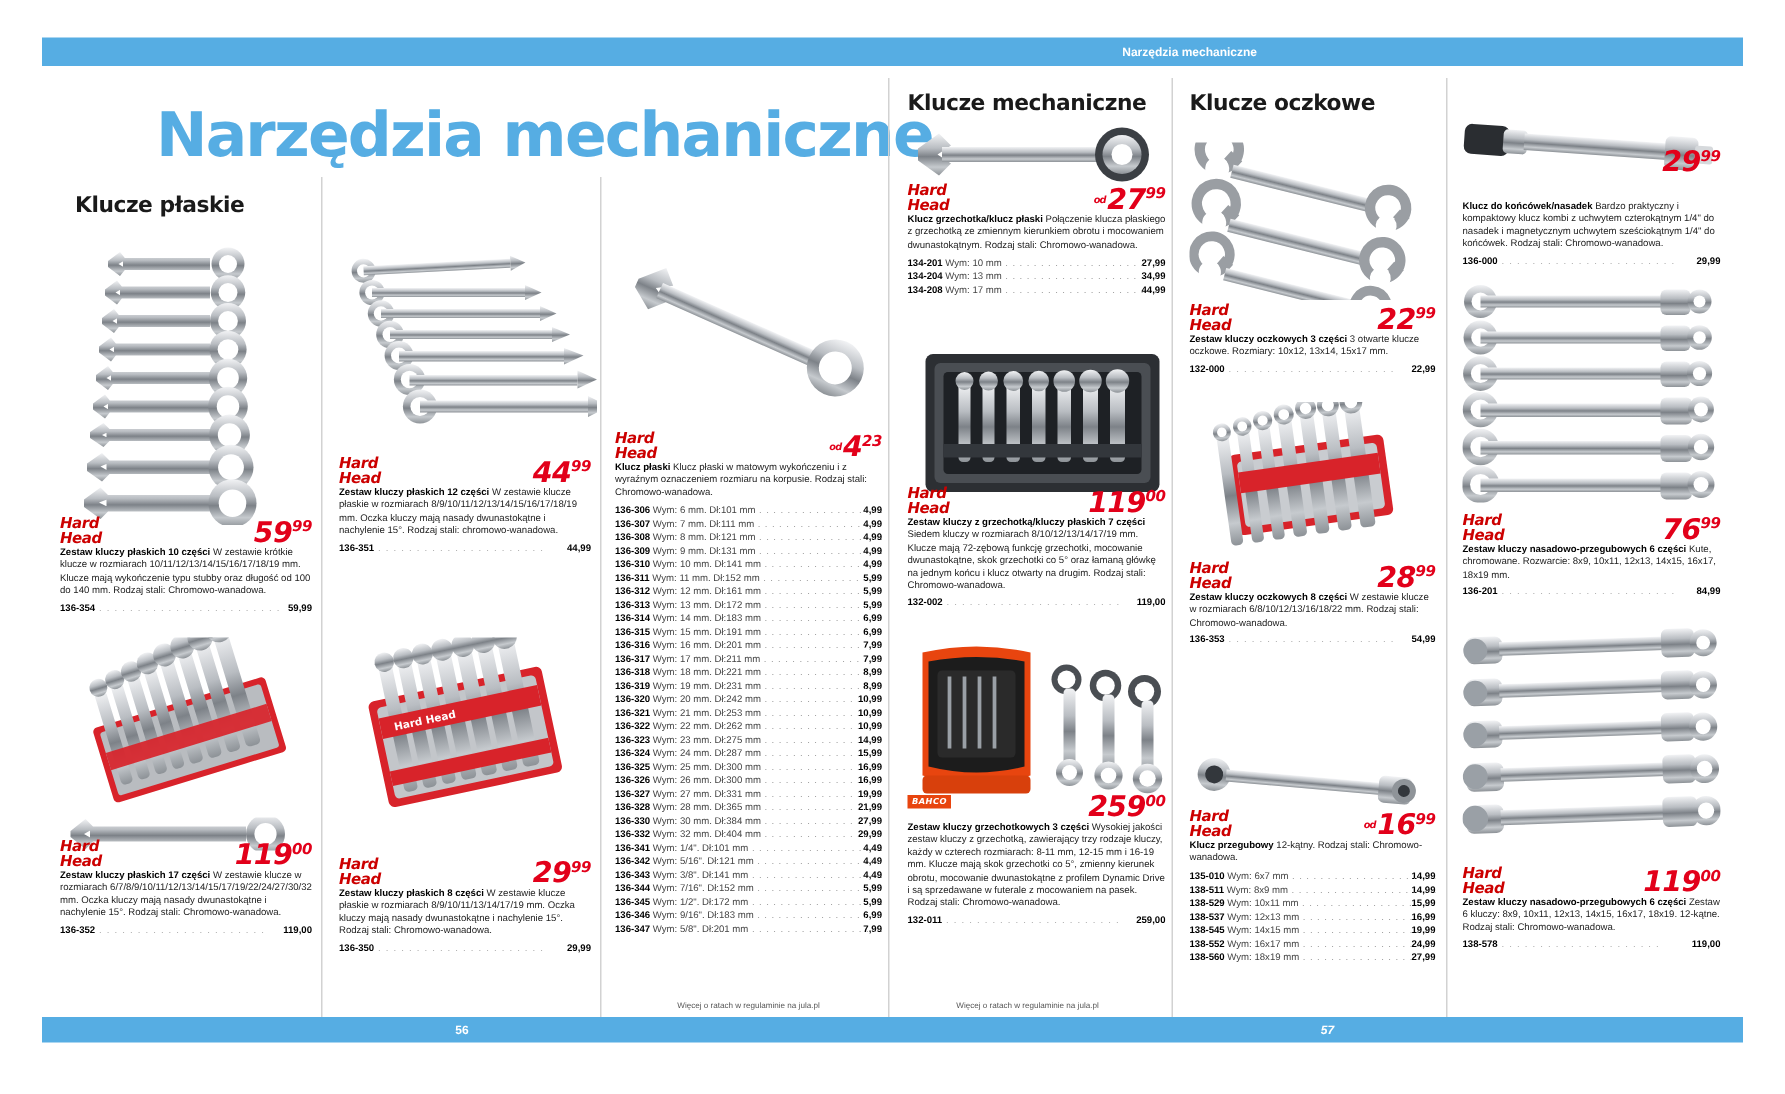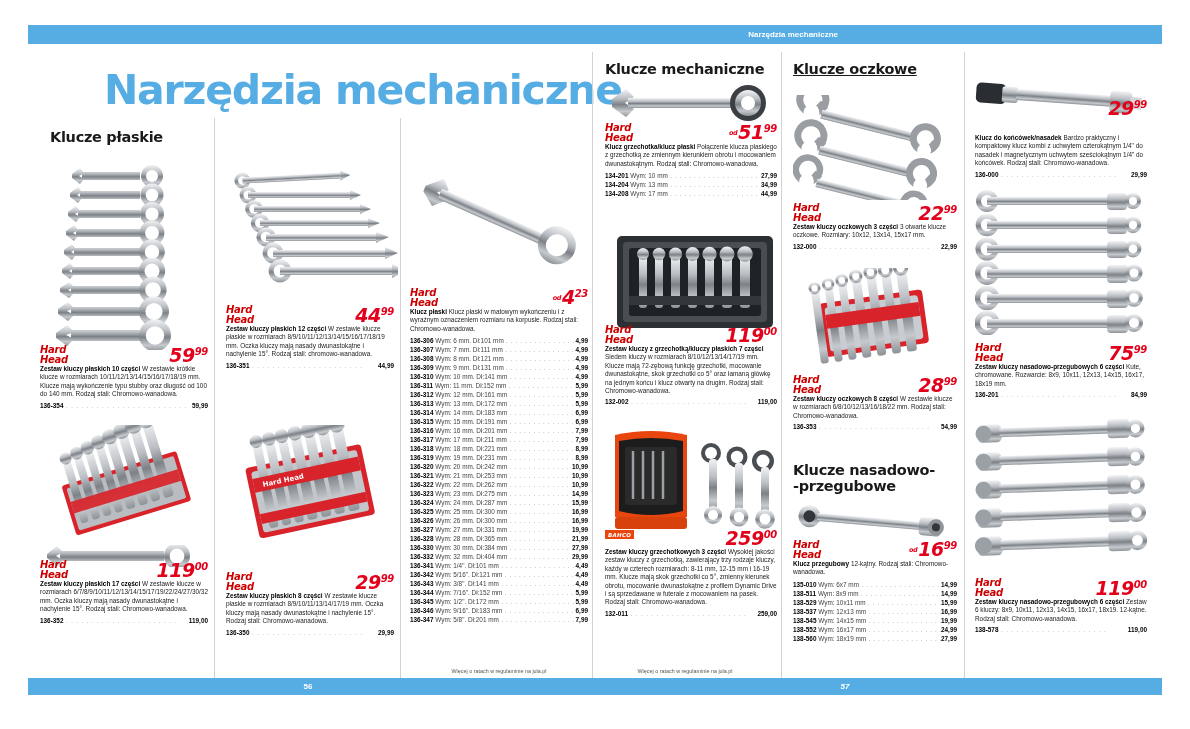--- a/index.html
+++ b/index.html
@@ -24,21 +24,21 @@
   
   .botbar {
     position: absolute; left: 28px; bottom: 34px; width: 1134px; height: 17px;
     background: #56ade3;
   }
   .pagenum {
     position: absolute; bottom: 34px; height: 17px; line-height: 17px;
     color: #fff; font-size: 8px; font-weight: 700; text-align: center; width: 40px;
   }
   .pagenum.left { left: 288px; }
-  .pagenum.right { left: 825px; font-style: italic; }
+  .pagenum.right { left: 865px; font-style: italic; }
 
   
   .headline {
     position: absolute; left: 104px; top: 66px;
     font-size: 41px; font-weight: 700; color: #56ade3;
     letter-spacing: -1.2px;
     font-family: "DejaVu Sans", sans-serif;
   }
   .sect-title {
     font-size: 14.5px; font-weight: 700; color: #1a1a1a;
@@ -430,21 +430,21 @@
       <circle cx="140" cy="20" r="18" fill="#3b3f44"></circle>
       <circle cx="140" cy="20" r="13" fill="url(#met)"></circle>
       <circle cx="140" cy="20" r="7" fill="#fff"></circle>
     </svg>
   </div>
 
   <div class="prod" style="left:605px; top:123px; width:172px;">
     <div class="brandrow">
       <div class="brand">Hard<br>Head</div>
       <div class="price">
-        <span class="od">od</span><span>51</span><span class="dec">99</span>
+        <span class="od">od</span><span>27</span><span class="dec">99</span>
       </div>
     </div>
     <div class="desc">
       <b>Klucz grzechotka/klucz płaski</b><span> Połączenie klucza płaskiego z grzechotką ze zmiennym kierunkiem obrotu i mocowaniem dwunastokątnym. Rodzaj stali: Chromowo-wanadowa.</span>
     </div>
     <div id="list-134201" style="margin-top:3px;">
         <div class="artrow"><span class="val">27,99</span><span class="code">134-201 </span><span class="txt">Wym: 10 mm</span><span class="dots"> . . . . . . . . . . . . . . . . . . . . . . . . . . . .</span></div>
         <div class="artrow"><span class="val">34,99</span><span class="code">134-204 </span><span class="txt">Wym: 13 mm</span><span class="dots"> . . . . . . . . . . . . . . . . . . . . . . . . . . . .</span></div>
         <div class="artrow"><span class="val">44,99</span><span class="code">134-208 </span><span class="txt">Wym: 17 mm</span><span class="dots"> . . . . . . . . . . . . . . . . . . . . . . . . . . . .</span></div>
       </div>
@@ -542,21 +542,21 @@
       <b>Zestaw kluczy grzechotkowych 3 części</b><span> Wysokiej jakości zestaw kluczy z grzechotką, zawierający trzy rodzaje kluczy, każdy w czterech rozmiarach: 8-11 mm, 12-15 mm i 16-19 mm. Klucze mają skok grzechotki co 5°, zmienny kierunek obrotu, mocowanie dwunastokątne z profilem Dynamic Drive i są sprzedawane w futerale z mocowaniem na pasek.  Rodzaj stali: Chromowo-wanadowa.</span>
     </div>
     <div class="singleline" style="margin-top:2px;">
       <span class="val">259,00</span>
       <span>132-011</span><span class="dots"> . . . . . . . . . . . . . . . . . . . . . . .</span>
     </div>
   </div>
 
   <div class="footnote" style="position:absolute; left:595px; top:668px; width:180px;">Więcej o ratach w regulaminie na jula.pl</div>
 
-  <div class="sect-title" style="position:absolute; left:793px; top:62px;text-decoration:underline;">Klucze oczkowe</div>
+  <div class="sect-title" style="position:absolute; left:793px; top:62px;">Klucze oczkowe</div>
 
   <div class="img" style="left:793px; top:95px;">
     <svg width="168" height="105" viewBox="0 0 168 105">
       <g>
         <g transform="translate(4,2) rotate(6)">
           <path d="M16 14 a13 13 0 1 1 0.1 0 M22 4 L30 10" fill="none" stroke="#9a9ea3" stroke-width="7"></path>
           <circle cx="16" cy="14" r="8" fill="#fff"></circle>
           <rect x="26" y="10" width="96" height="9" fill="url(#met)" transform="rotate(8 26 14)"></rect>
           <g transform="translate(118,28)">
               <path d="M14 12 a12 12 0 1 1 0.1 0 M20 3 L27 8" fill="none" stroke="#9a9ea3" stroke-width="7"></path>
@@ -643,24 +643,20 @@
     </div>
     <div class="desc">
       <b>Zestaw kluczy oczkowych 8 części</b><span> W zestawie klucze w rozmiarach 6/8/10/12/13/16/18/22 mm.  Rodzaj stali: Chromowo-wanadowa.</span>
     </div>
     <div class="singleline" style="margin-top:2px;">
       <span class="val">54,99</span>
       <span>136-353</span><span class="dots"> . . . . . . . . . . . . . . . . . . . . . .</span>
     </div>
   </div>
 
-  <div class="sect-title" style="position:absolute; left:793px; top:462px; line-height:16px;">
-    <span>Klucze nasadowo-</span><br>
-    <span>-przegubowe</span>
-  </div>
 
   <div class="img" style="left:795px; top:505px;">
     <svg width="160" height="38" viewBox="0 0 160 38">
       <g transform="rotate(5 80 19)">
         <circle cx="14" cy="17" r="11" fill="url(#met)"></circle>
           <circle cx="14" cy="17" r="6" fill="#33373c"></circle>
         <rect x="22" y="13" width="104" height="8" fill="url(#met)"></rect>
         <rect x="124" y="8" width="22" height="18" rx="4" fill="url(#met)"></rect>
         <circle cx="141" cy="17" r="8" fill="#8f9499"></circle>
           <circle cx="141" cy="17" r="4" fill="#33373c"></circle>
@@ -768,21 +764,21 @@
             <circle cx="159" cy="12" r="5" fill="#fff"></circle>
           </g>
       </g>
     </svg>
   </div>
 
   <div class="prod" style="left:975px; top:343px; width:172px;">
     <div class="brandrow">
       <div class="brand">Hard<br>Head</div>
       <div class="price">
-        <span>75</span><span class="dec">99</span>
+        <span>76</span><span class="dec">99</span>
       </div>
     </div>
     <div class="desc">
       <b>Zestaw kluczy nasadowo-przegubowych 6 części</b><span> Kute, chromowane. Rozwarcie: 8x9, 10x11, 12x13, 14x15, 16x17, 18x19 mm.</span>
     </div>
     <div class="singleline" style="margin-top:2px;">
       <span class="val">84,99</span>
       <span>136-201</span><span class="dots"> . . . . . . . . . . . . . . . . . . . . . . .</span>
     </div>
   </div>

